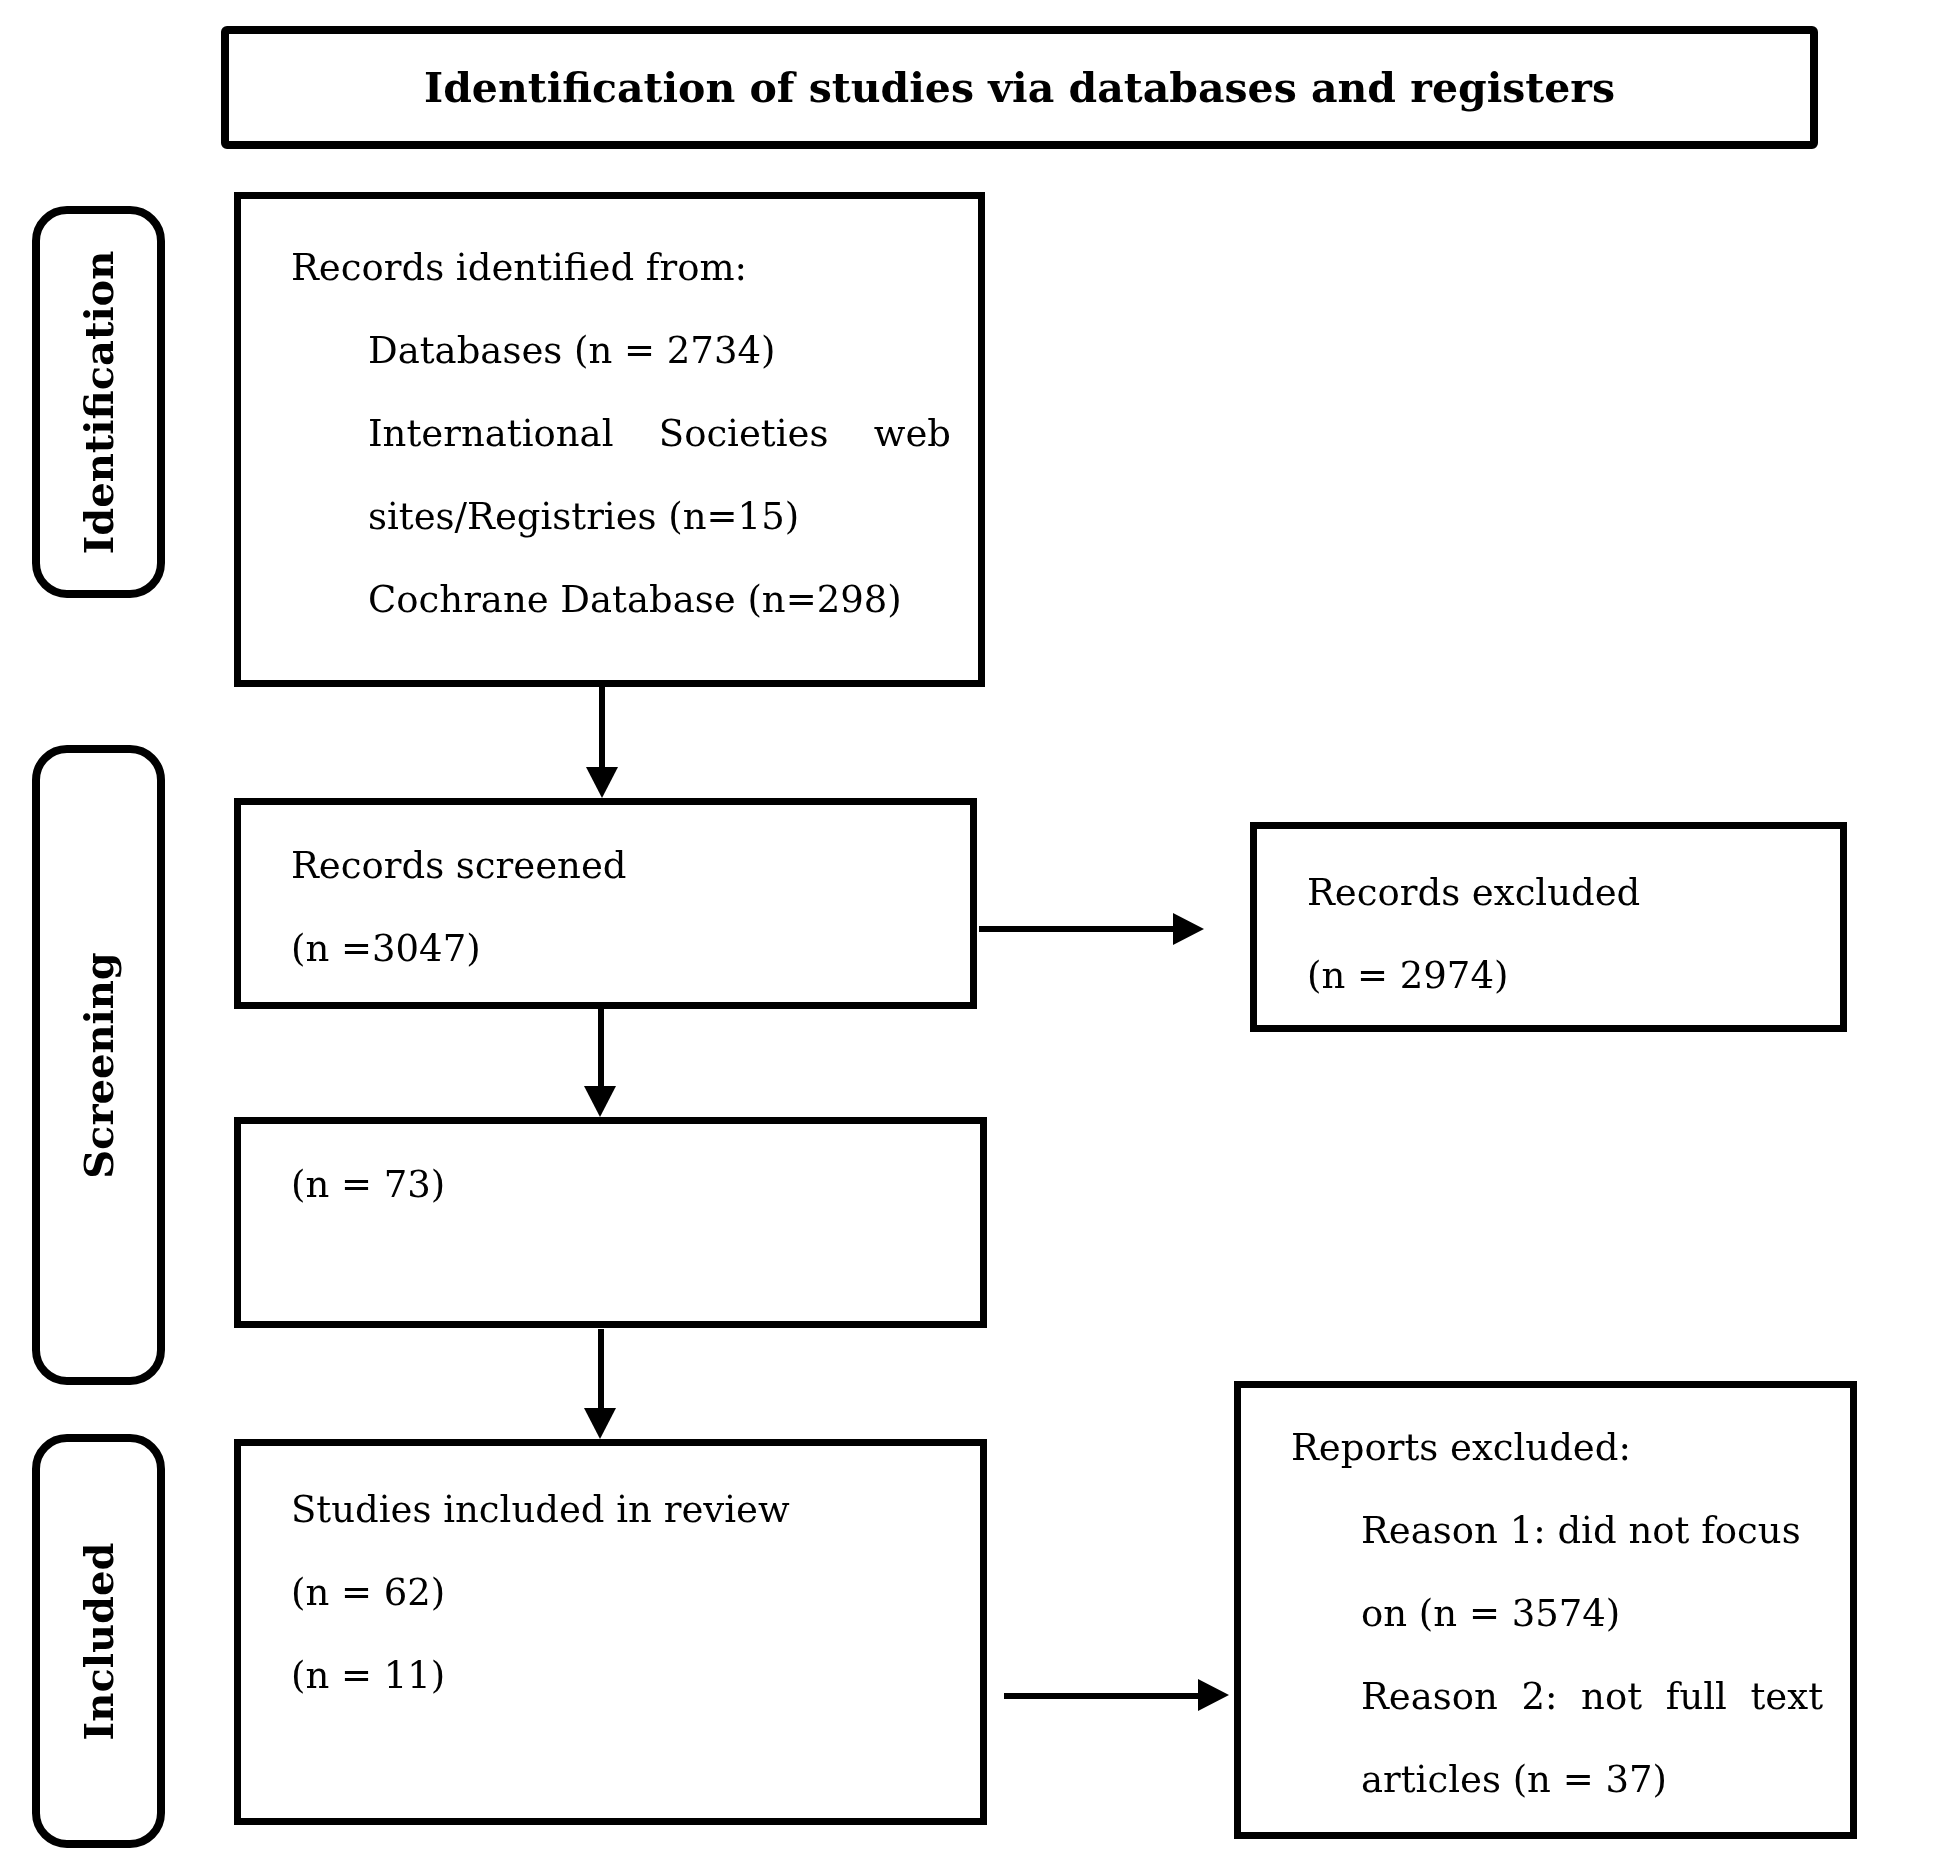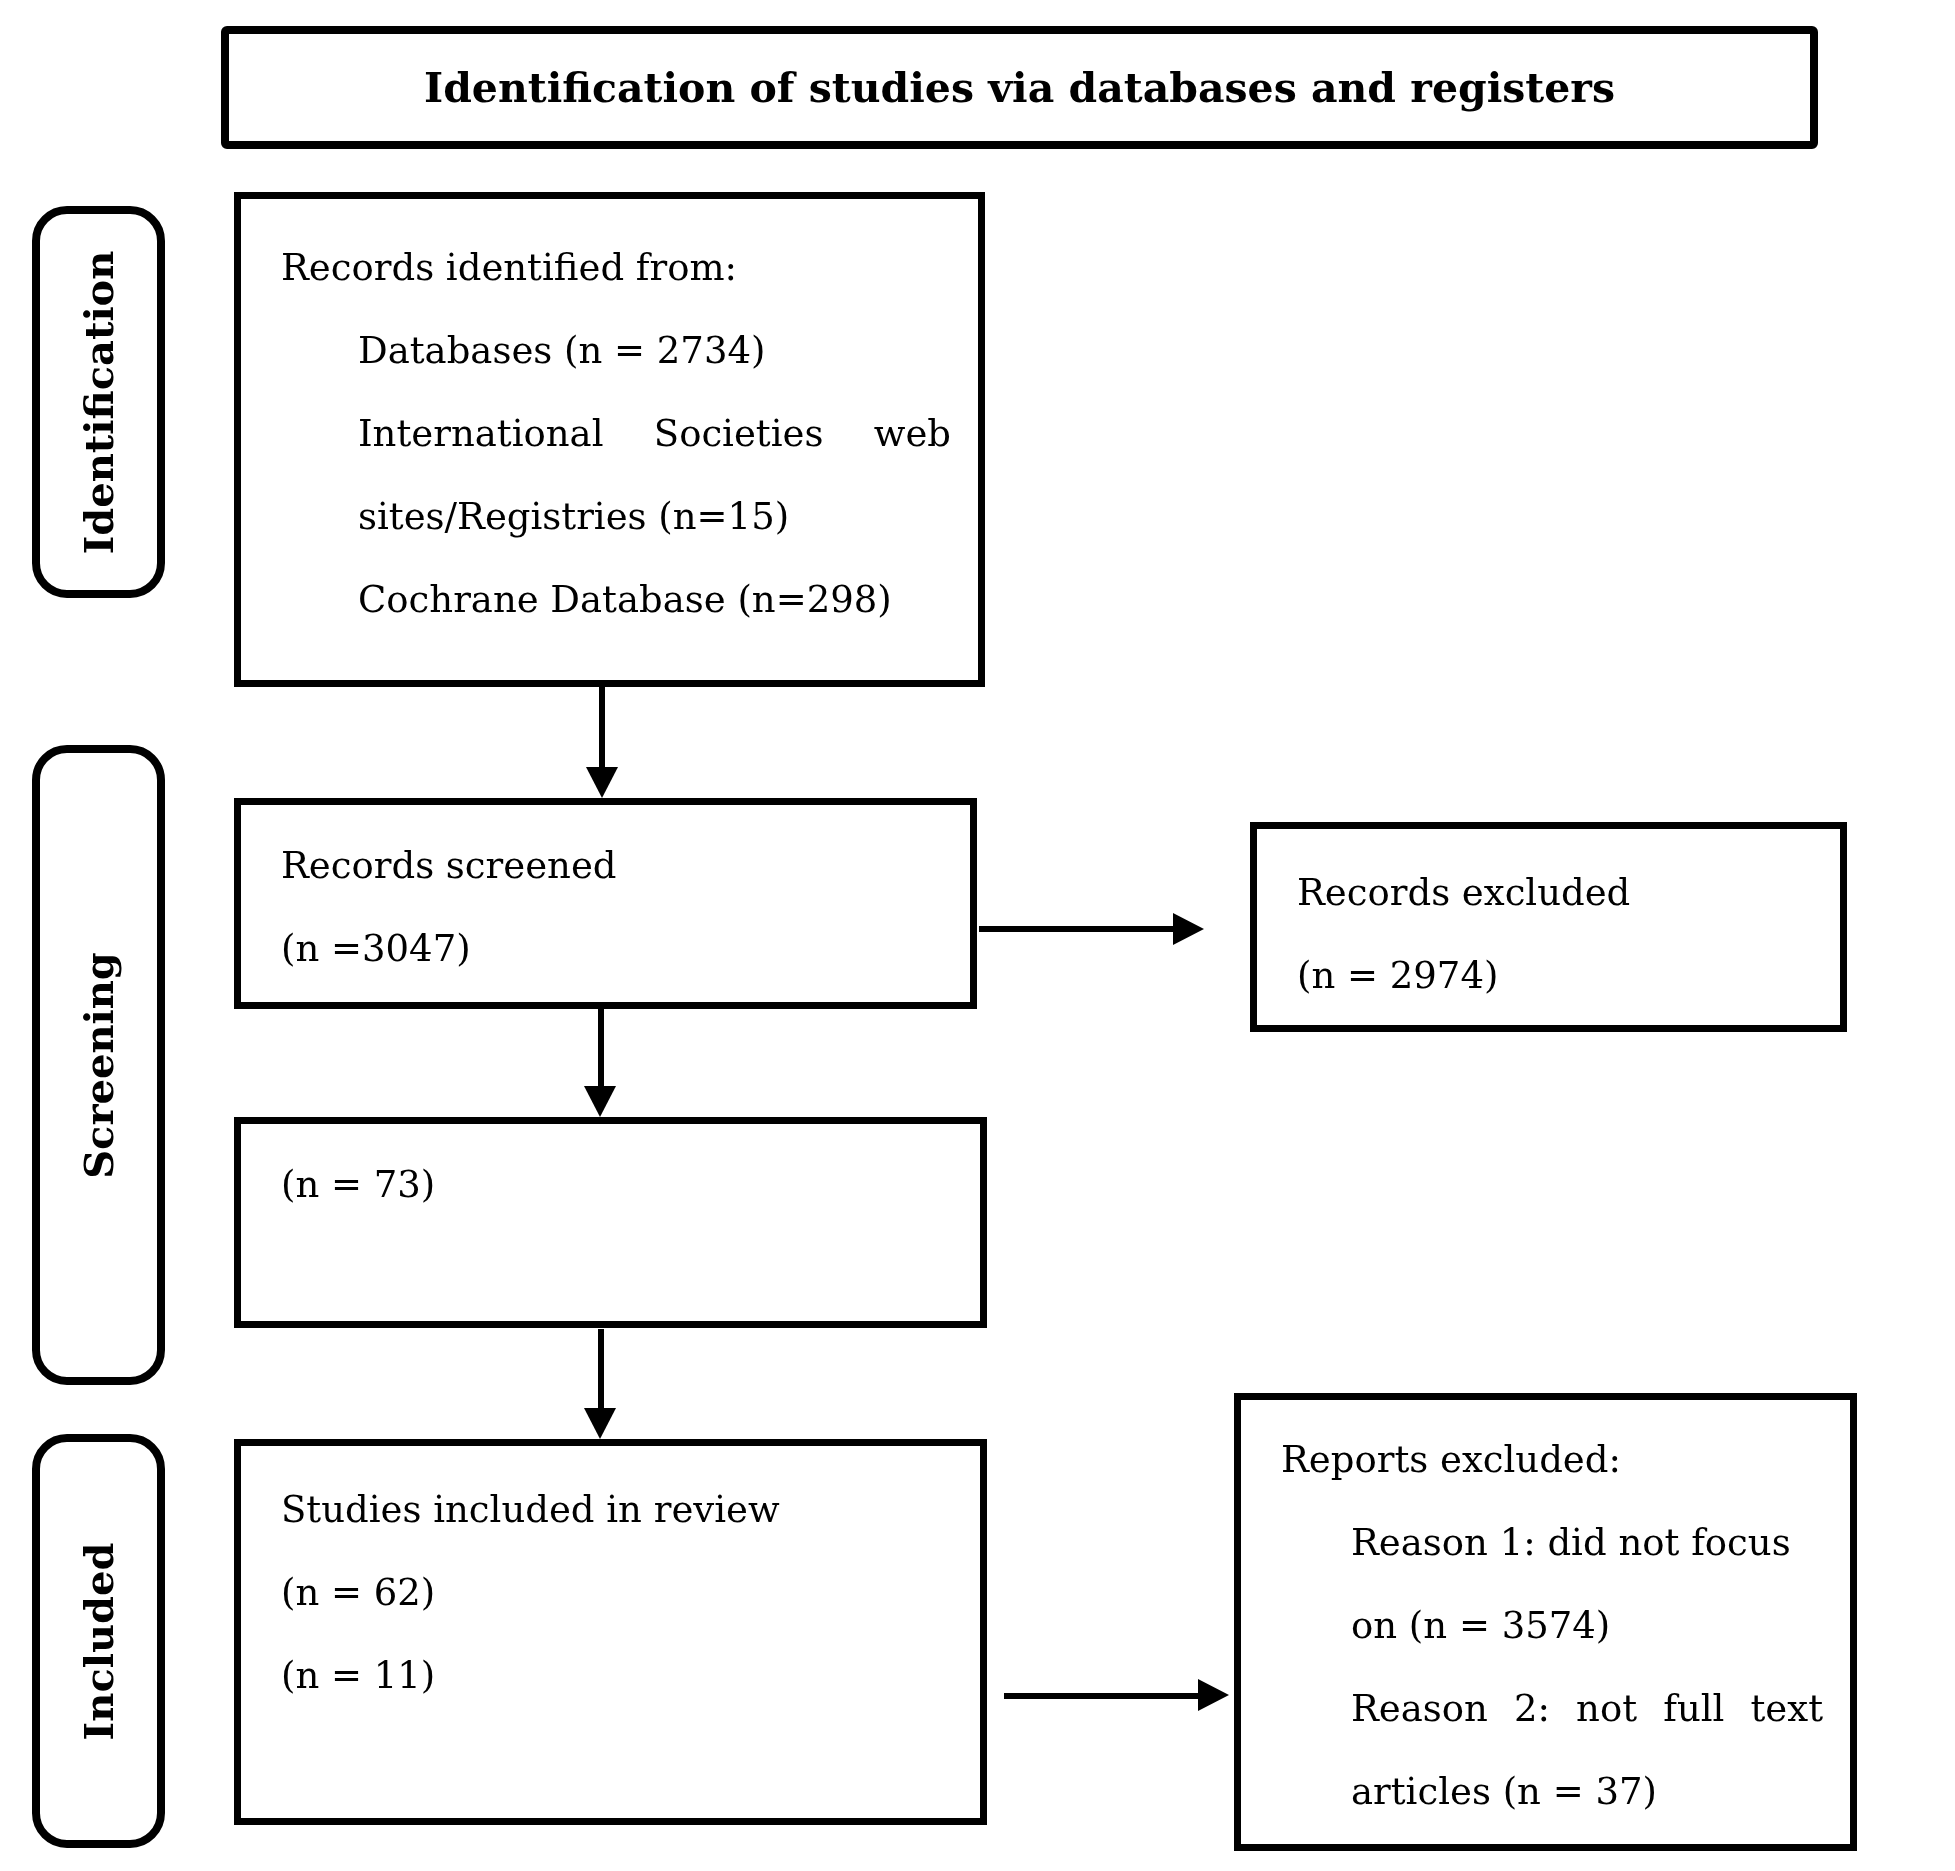--- a/index.html
+++ b/index.html
@@ -63,23 +63,23 @@
     border: 7px solid #000;
     box-sizing: border-box;
     background: #fff;
     font-size: 37px;
   }
   .box-identified       { left: 234px;  top: 192px;  width: 751px; height: 495px; }
   .box-screened         { left: 234px;  top: 798px; width: 743px; height: 211px; }
   .box-assessed         { left: 234px;  top: 1117px; width: 753px; height: 211px; }
   .box-included         { left: 234px;  top: 1439px; width: 753px; height: 386px; }
   .box-records-excluded { left: 1250px; top: 822px; width: 597px;  height: 210px; }
-  .box-reports-excluded { left: 1234px; top: 1381px; width: 623px;  height: 458px; margin-top: 12px; }
-
-  .box-content { padding: 27px 27px 0 40px; }
+  .box-reports-excluded { left: 1234px; top: 1381px; width: 623px;  height: 458px; }
+
+  .box-content { padding: 27px 27px 0 50px; }
   .box-screened .box-content,
   .box-assessed .box-content { padding-top: 19px; }
   .box-included .box-content { padding-top: 22.4px; }
   .box-records-excluded .box-content { padding-top: 22.4px; }
   .box-reports-excluded .box-content { padding-top: 18px; }
 
   .line {
     height: 83px;
     line-height: 83px;
     white-space: nowrap;

